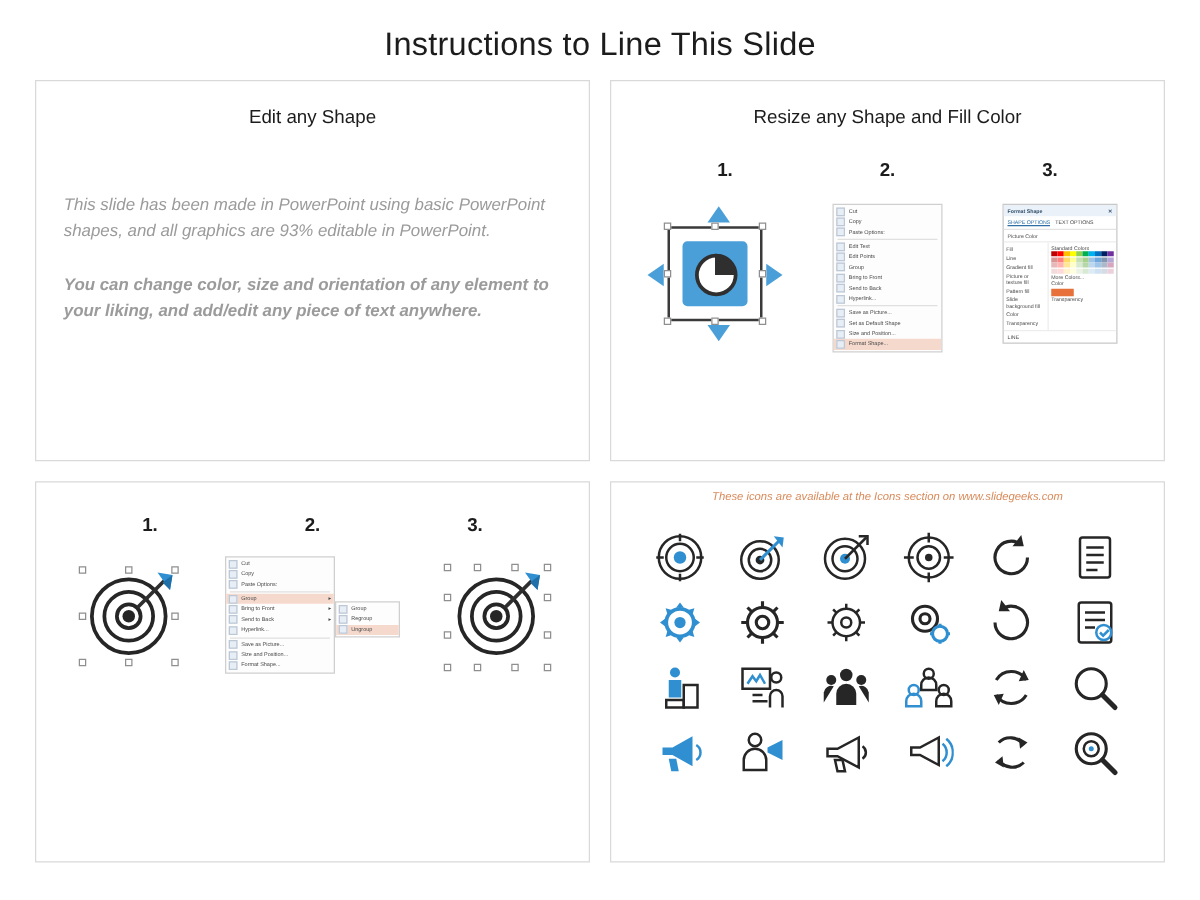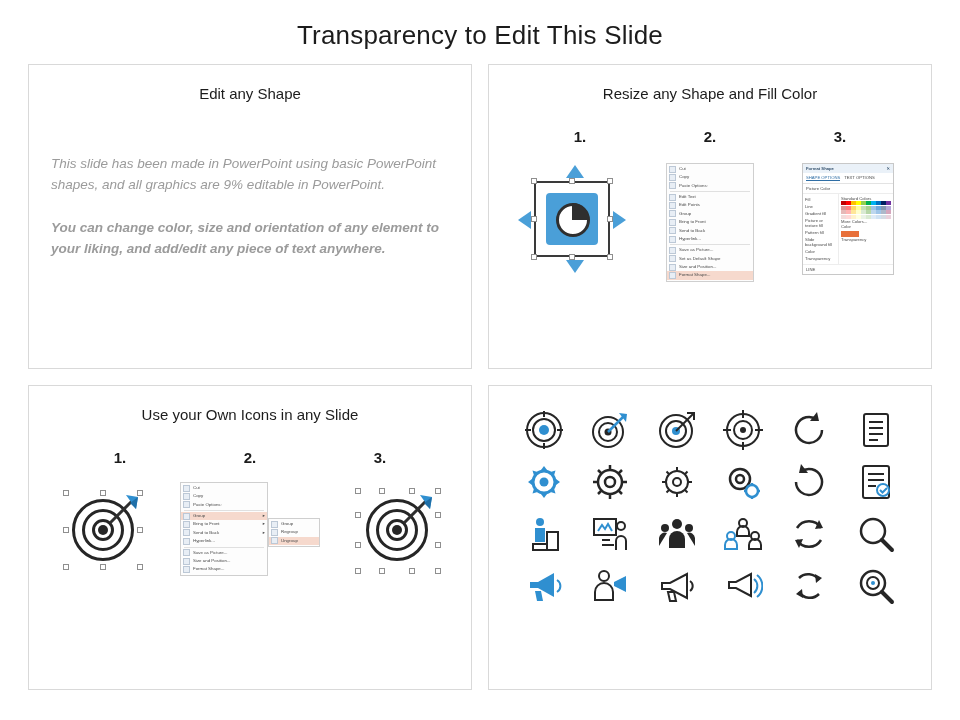--- a/index.html
+++ b/index.html
@@ -180,27 +180,27 @@
   .icon-cell { width: 48px; height: 48px; display: flex; align-items: center; justify-content: center; }
   .icon-cell svg { display: block; }
 
   .dot-handles { position: absolute; inset: 0; pointer-events: none; }
 </style>
 </head>
 <body>
 
 <div class="slide">
 
-  <div class="slide-title">Transparency to Edit This Slide</div>
+  <div class="slide-title">Instructions to Line This Slide</div>
 
   <div class="grid">
 
     <div class="panel">
       <div class="panel-title">Edit any Shape</div>
-      <div class="para first">This slide has been made in PowerPoint using basic PowerPoint shapes, and all graphics are 9% editable in PowerPoint.</div>
+      <div class="para first">This slide has been made in PowerPoint using basic PowerPoint shapes, and all graphics are 93% editable in PowerPoint.</div>
       <div class="para second">You can change color, size and orientation of any element to your liking, and add/edit any piece of text anywhere.</div>
     </div>
 
     <div class="panel">
       <div class="panel-title">Resize any Shape and Fill Color</div>
 
       <div class="numrow">
         <div class="num">1.</div>
         <div class="num">2.</div>
         <div class="num">3.</div>
@@ -362,21 +362,20 @@
               </div>
             </div>
             <div style="padding:2px 3px; border-top:1px solid #ededed;">LINE</div>
           </div>
         </div>
 
       </div>
     </div>
 
     <div class="panel">
-      <div class="panel-title">Use your Own Icons in any Slide</div>
 
       <div class="numrow">
         <div class="num">1.</div>
         <div class="num">2.</div>
         <div class="num">3.</div>
       </div>
 
       <div class="shotrow" style="margin-top:16px;">
 
         <div class="shot">
@@ -502,20 +501,21 @@
               <div class="handle" style="left:60px;top:86px;"></div>
               <div class="handle" style="left:86px;top:86px;"></div>
             </div>
           </div>
         </div>
 
       </div>
     </div>
 
     <div class="panel">
+      <div class="panel-sub">These icons are available  at the Icons section on  www.slidegeeks.com</div>
 
       <div class="icon-grid">
 
         <div class="icon-cell">
           <svg width="40" height="40" viewBox="0 0 40 40">
               <circle cx="20" cy="20" r="17" fill="none" stroke="#262626" stroke-width="2"></circle>
               <circle cx="20" cy="20" r="11" fill="none" stroke="#262626" stroke-width="2"></circle>
               <circle cx="20" cy="20" r="5" fill="#2f8fd0"></circle>
               <path d="M20 1v6M20 33v6M1 20h6M33 20h6" stroke="#262626" stroke-width="2"></path>
             </svg>

